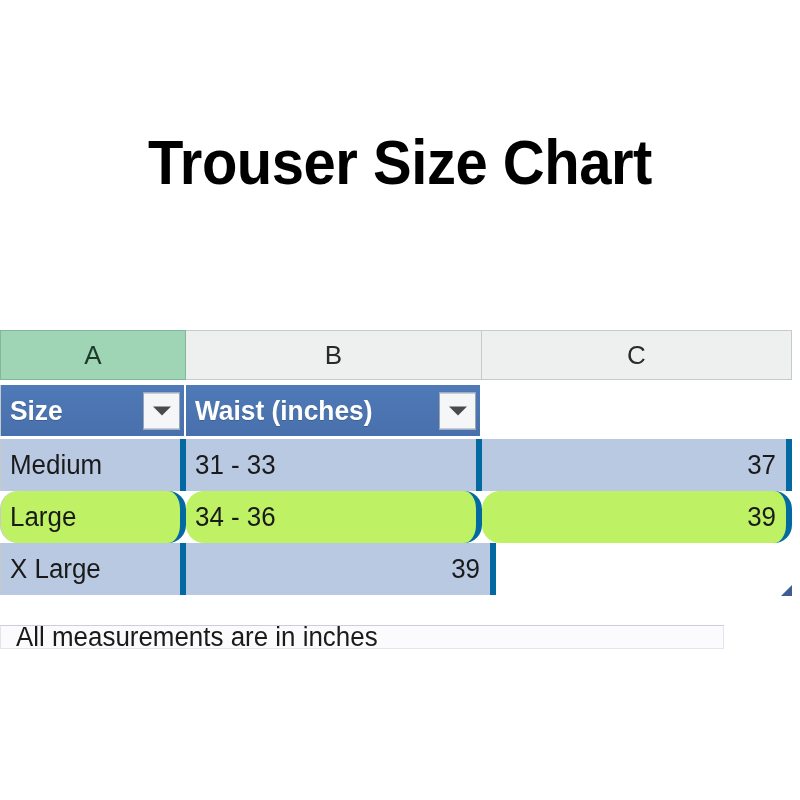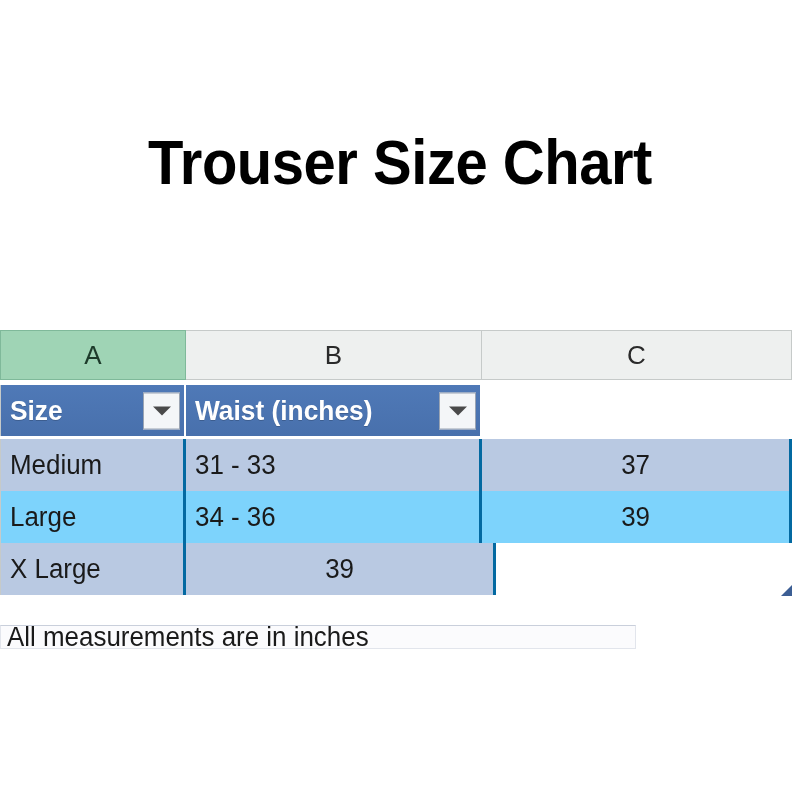--- a/index.html
+++ b/index.html
@@ -129,54 +129,54 @@
     display: flex;
     height: 52px;
   }
   .data-row .cell {
     box-sizing: border-box;
     display: flex;
     align-items: center;
     font-size: 27px;
     color: #1a1a1a;
     padding: 0 9px;
-    border-right: 3px solid #0369a1;
+    border-right: 6px solid #0369a1;
     white-space: nowrap;
     overflow: hidden;
     font-family: "Liberation Sans", sans-serif;
   }
   .data-row .cell .txt {
     transform: scaleX(0.96);
     transform-origin: 0 50%;
     display: inline-block;
   }
   .data-row .cell.num {
-    justify-content: center;
+    justify-content: flex-end;
     padding-right: 10px;
   }
   .data-row .cell.num .txt { transform-origin: 100% 50%; }
 
   .band-dark  { background: #b9c9e2; }
-  .band-light { background: #7dd3fc; }
+  .band-light { background: #bef264; border-radius: 18px; }
 
   .row-gap { height: 3px; background: #ffffff; }
 
   
   .footer-row {
     position: relative;
     display: flex;
     height: 52px;
     margin-top: 2px;
   }
   .footer-cell {
     box-sizing: border-box;
-    width: 636px;
-    display: flex;
-    align-items: center;
-    padding: 0 6px;
+    width: 724px;
+    display: flex;
+    align-items: center;
+    padding: 0 15px;
     background: #fbfbfd;
     border: 1px solid #e2e5ec;
     border-top: 1px solid #c9cfdb;
     font-size: 27px;
     color: #1a1a1a;
     white-space: nowrap;
     font-family: "Liberation Sans", sans-serif;
     margin-top: 28px;
   }
   .footer-cell .txt {

